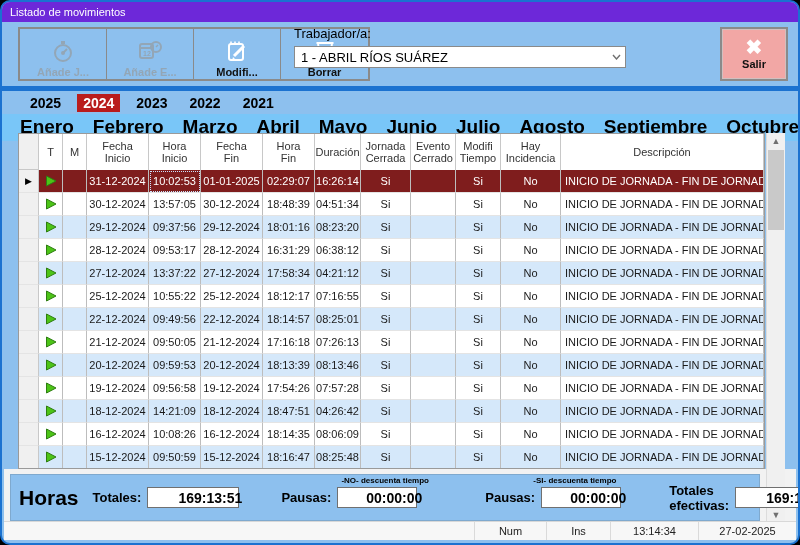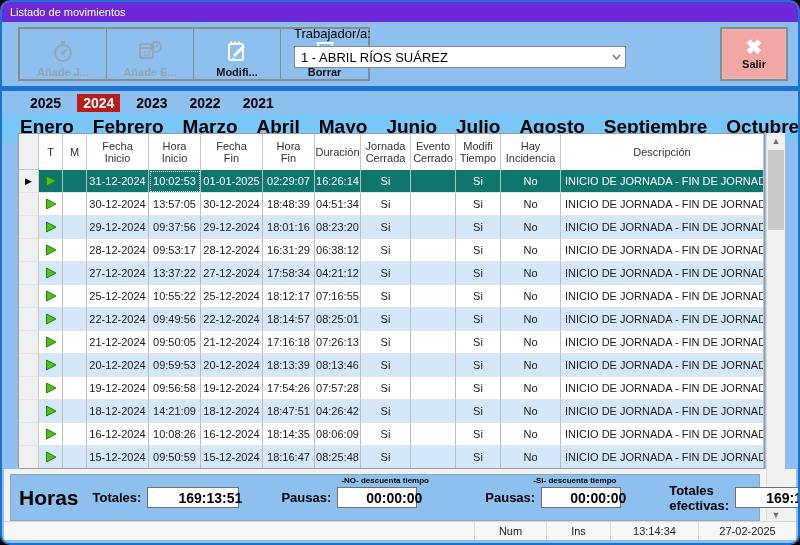--- a/index.html
+++ b/index.html
@@ -42,21 +42,21 @@
   .grid-wrap { position:absolute; left:16px; top:131px; width:747px; height:336px; background:#fff; border:1px solid #9a9a9a; overflow:hidden; }
   .trow { display:grid; grid-template-columns:20px 24px 24px 62px 52px 62px 52px 46px 50px 45px 45px 60px 1fr; }
   .thead { height:36px; background:#fff; }
   .thead .cell { display:flex; flex-direction:column; align-items:center; justify-content:center; font-size:11px; color:#333; border-right:1px solid #c8c8c8; line-height:12px; }
   .thead .cell:first-child { background:#F0F0F0; border-bottom:1px solid #c8c8c8; }
   .drow { height:23px; }
   .drow .cell { display:flex; align-items:center; justify-content:center; font-size:11px; color:#1a1a1a; border-right:1px solid #bdbdbd; border-bottom:1px solid #e4e4e4; overflow:hidden; white-space:nowrap; }
   .drow .cell.desc { justify-content:flex-start; padding-left:4px; }
   .drow .cell.marker { background:#F0F0F0; border-right:1px solid #c8c8c8; color:#000; font-size:9px; }
   .drow.altblue .cell:not(.marker) { background:#D5E8FA; }
-  .drow.selected .cell:not(.marker) { background:#0f766e; color:#fff; }
+  .drow.selected .cell:not(.marker) { background:#7f1d1d; color:#fff; }
   .drow.selected .cell.focus-cell { outline:1px dotted #cfe3ff; outline-offset:-2px; }
 
   
   .vscroll { position:absolute; left:764px; top:131px; width:19px; height:390px; background:#F0F0F0; border-left:1px solid #dcdcdc; }
   .vs-btn { height:16px; display:flex; align-items:center; justify-content:center; color:#707070; font-size:9px; }
   .vs-btn.down { position:absolute; bottom:0; left:0; right:0; }
   .vs-thumb { position:absolute; top:17px; left:1px; width:16px; height:80px; background:#C9C9C9; }
 
   
   .bottom-strip { position:absolute; left:2px; right:2px; top:467px; height:55px; background:#F2F2F2; }

